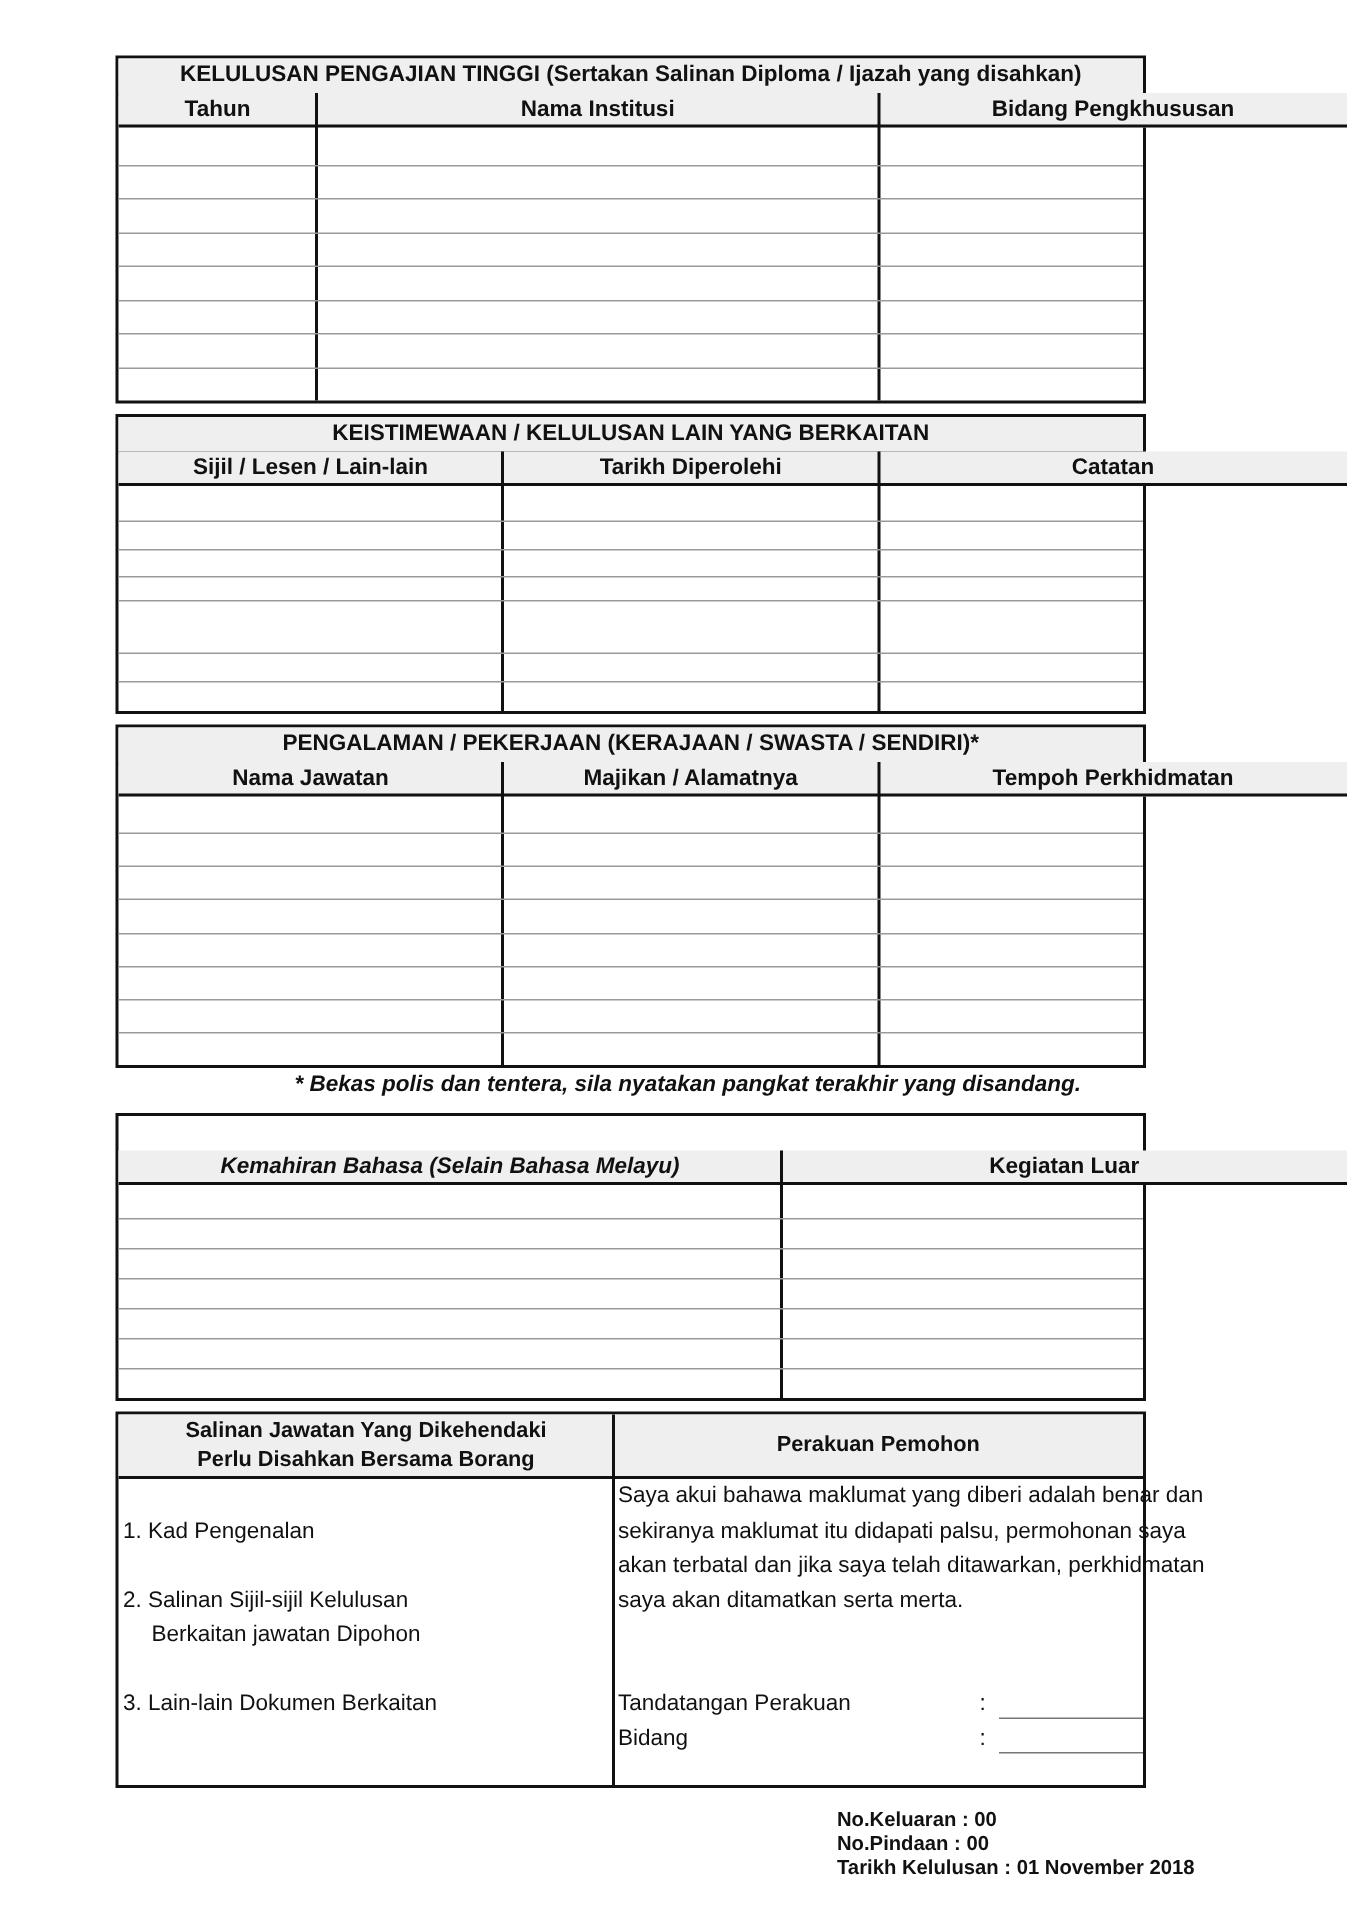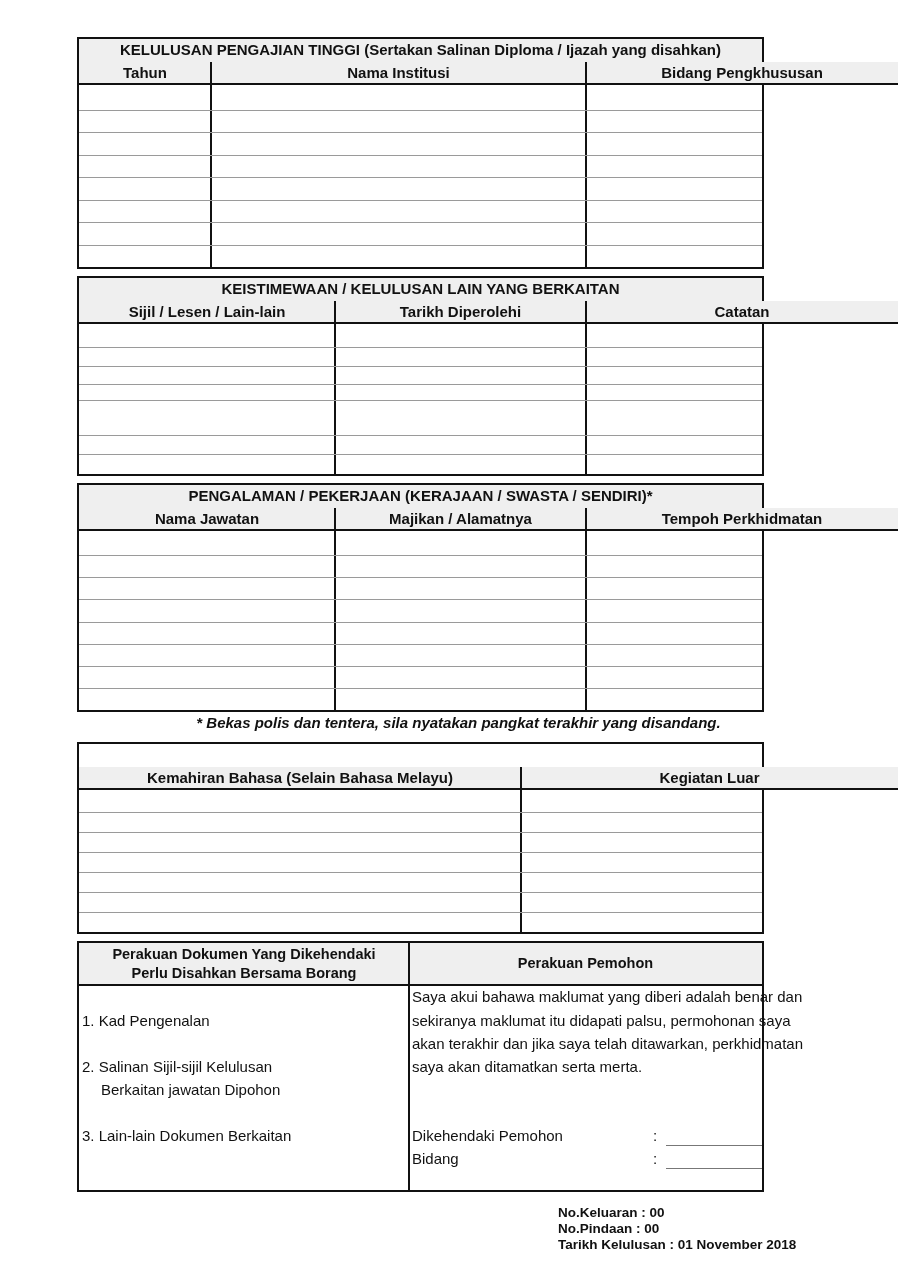--- a/index.html
+++ b/index.html
@@ -73,52 +73,52 @@
       <div class="hline" style="top: 66px;"></div>
       <div class="hline" style="top: 89px;"></div>
       <div class="hline" style="top: 111px;"></div>
       <div class="hline" style="top: 133px;"></div>
       <div class="hline" style="top: 155px;"></div>
     </div>
 </div>
 <div class="note">* Bekas polis dan tentera, sila nyatakan pangkat terakhir yang disandang.</div>
 
 <div class="box" style="top:742px;height:192px;">
-  <div class="colhead" style="left:0;width:442px;">Kemahiran Bahasa (Selain Bahasa Melayu)</div>
+  <div class="colhead" style="left:0;width:442px;font-style:italic;">Kemahiran Bahasa (Selain Bahasa Melayu)</div>
   <div class="colhead" style="left:442px;width:377px;">Kegiatan Luar</div>
   <div class="vline" style="left:441px;top:23px;bottom:0;"></div>
   <div class="rows" style="position:absolute;left:0;right:0;top:48px;bottom:0;">
       <div class="hline" style="top: 20px;"></div>
       <div class="hline" style="top: 40px;"></div>
       <div class="hline" style="top: 60px;"></div>
       <div class="hline" style="top: 80px;"></div>
       <div class="hline" style="top: 100px;"></div>
       <div class="hline" style="top: 120px;"></div>
     </div>
 </div>
 
 <div class="box" style="top:941px;height:251px;">
   <div class="s5title" style="left:0;width:330px;padding-top:2px;line-height:19px;">
-    <div>Perakuan Dokumen Yang Dikehendaki</div>
+    <div>Salinan Jawatan Yang Dikehendaki</div>
     <div>Perlu Disahkan Bersama Borang</div>
   </div>
   <div class="s5title" style="left:330px;right:0;line-height:41px;">Perakuan Pemohon</div>
   <div class="vline" style="left:329px;top:0;bottom:0;"></div>
 
   <div class="plain" style="left:3px;top:69px;">1. Kad Pengenalan</div>
   <div class="plain" style="left:3px;top:115px;">2. Salinan Sijil-sijil Kelulusan</div>
   <div class="plain" style="left:22px;top:138px;">Berkaitan jawatan Dipohon</div>
   <div class="plain" style="left:3px;top:184px;">3. Lain-lain Dokumen Berkaitan</div>
 
   <div class="plain" style="left:333px;top:45px;">Saya akui bahawa maklumat yang diberi adalah benar dan</div>
   <div class="plain" style="left:333px;top:69px;">sekiranya maklumat itu didapati palsu, permohonan saya</div>
-  <div class="plain" style="left:333px;top:92px;">akan terakhir dan jika saya telah ditawarkan, perkhidmatan</div>
+  <div class="plain" style="left:333px;top:92px;">akan terbatal dan jika saya telah ditawarkan, perkhidmatan</div>
   <div class="plain" style="left:333px;top:115px;">saya akan ditamatkan serta merta.</div>
 
-  <div class="plain" style="left:333px;top:184px;">Dikehendaki Pemohon</div>
+  <div class="plain" style="left:333px;top:184px;">Tandatangan Perakuan</div>
   <div class="plain" style="left:574px;top:184px;">:</div>
   <div class="sigline" style="left:587px;right:0;top:202px;"></div>
   <div class="plain" style="left:333px;top:207px;">Bidang</div>
   <div class="plain" style="left:574px;top:207px;">:</div>
   <div class="sigline" style="left:587px;right:0;top:225px;"></div>
 </div>
 
 <div class="footer">
   <div>No.Keluaran : 00</div>
   <div>No.Pindaan : 00</div>

